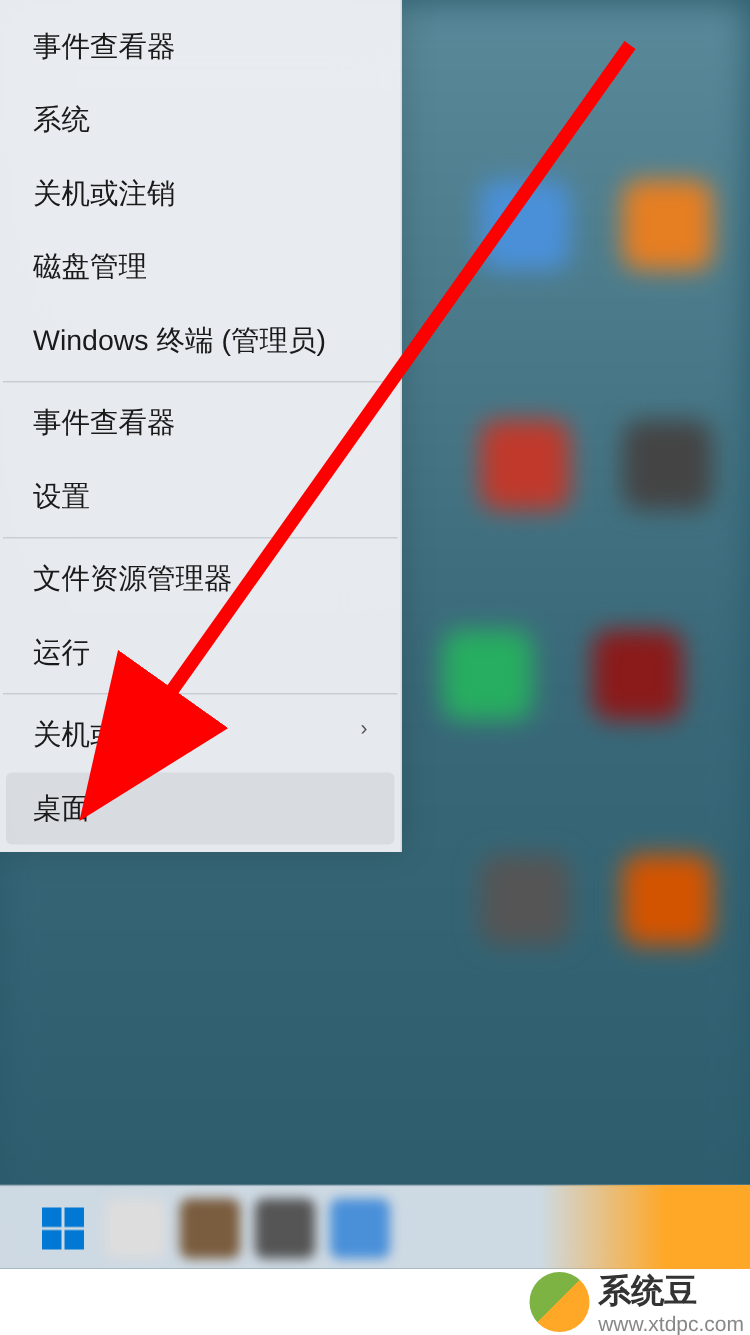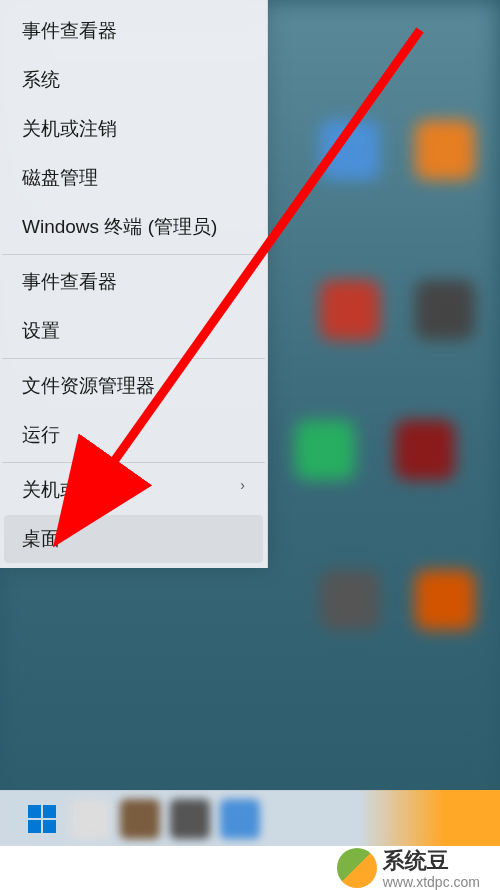--- a/index.html
+++ b/index.html
@@ -122,21 +122,21 @@
     .watermark {
       position: absolute;
       bottom: 0;
       left: 0;
       width: 100%;
       height: 44px;
       background: #fff;
       display: flex;
       align-items: center;
       justify-content: flex-end;
-      padding-right: 20px;
+      padding-right: 4px;
     }
     
     .watermark-badge {
       display: flex;
       align-items: center;
       gap: 6px;
       font-size: 22px;
       font-weight: bold;
       color: #333;
     }

